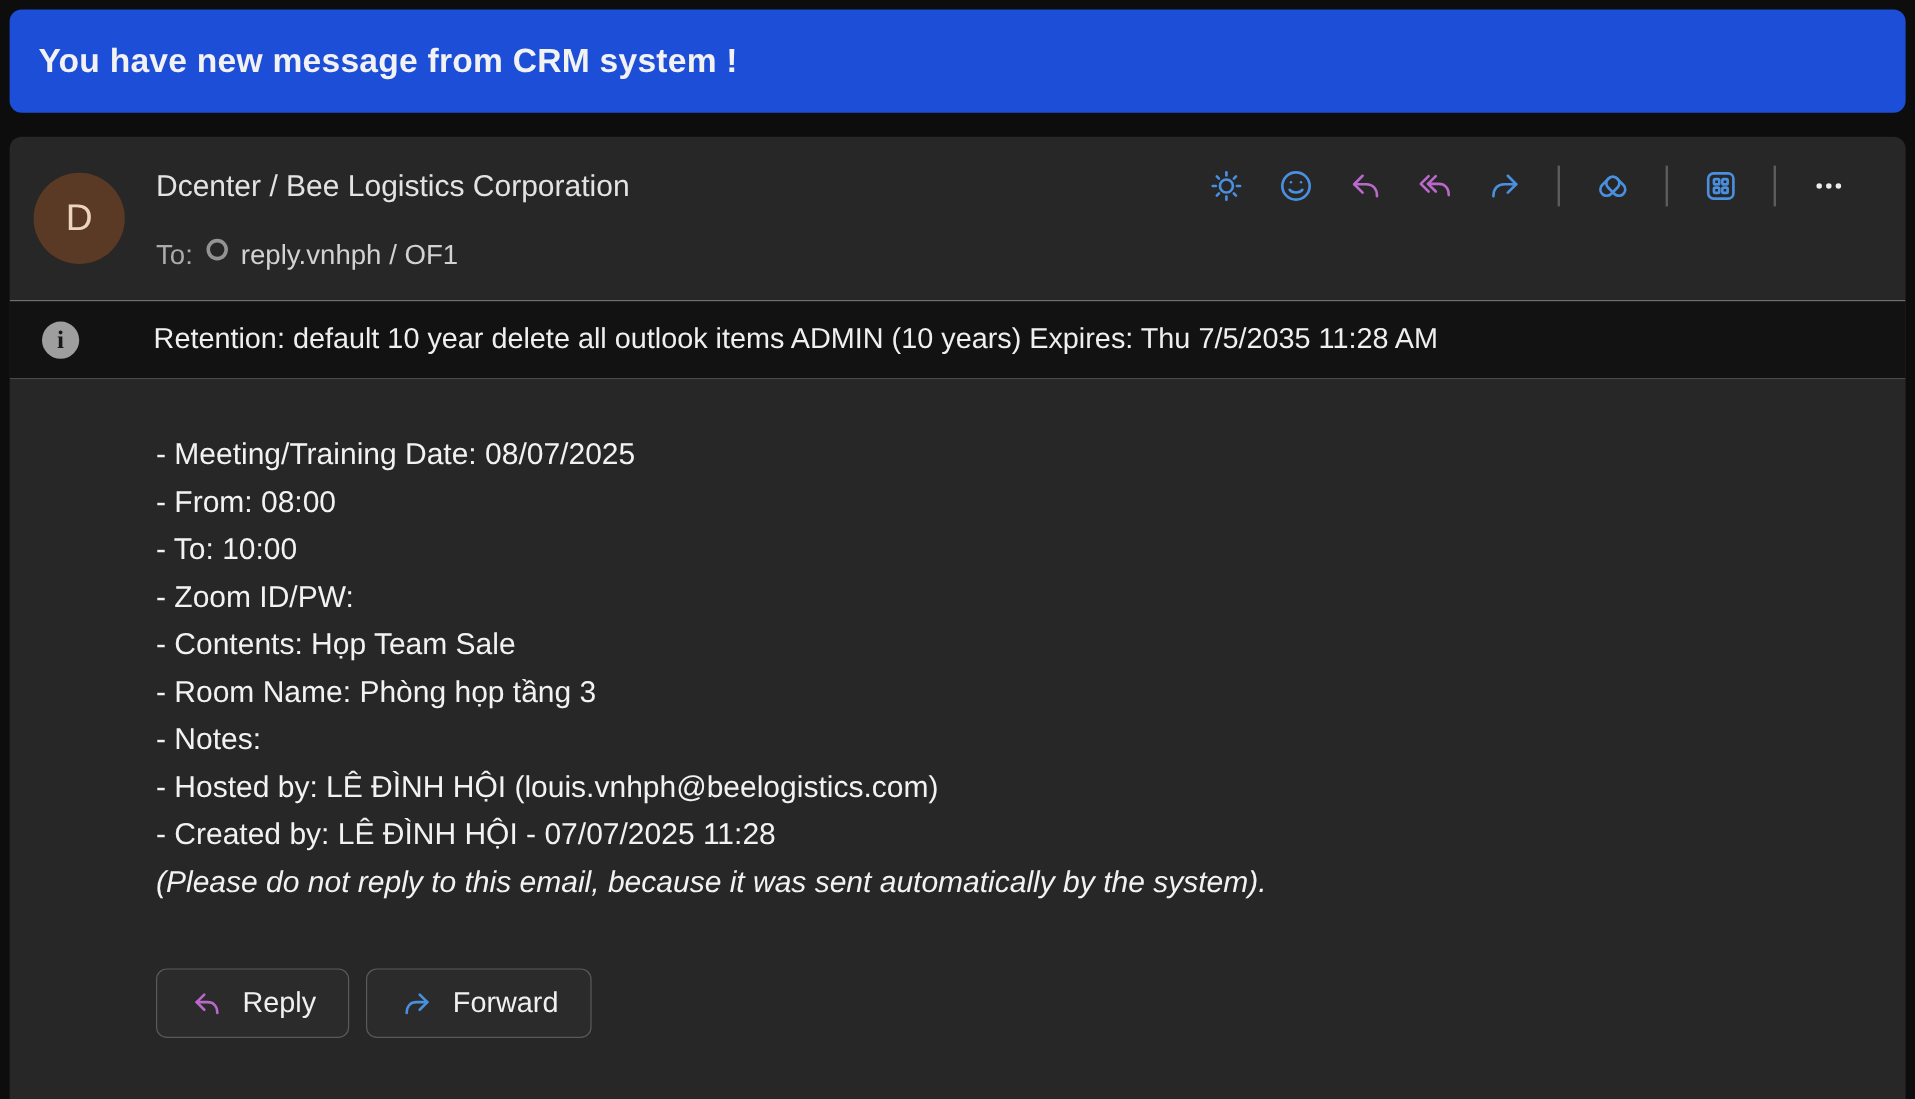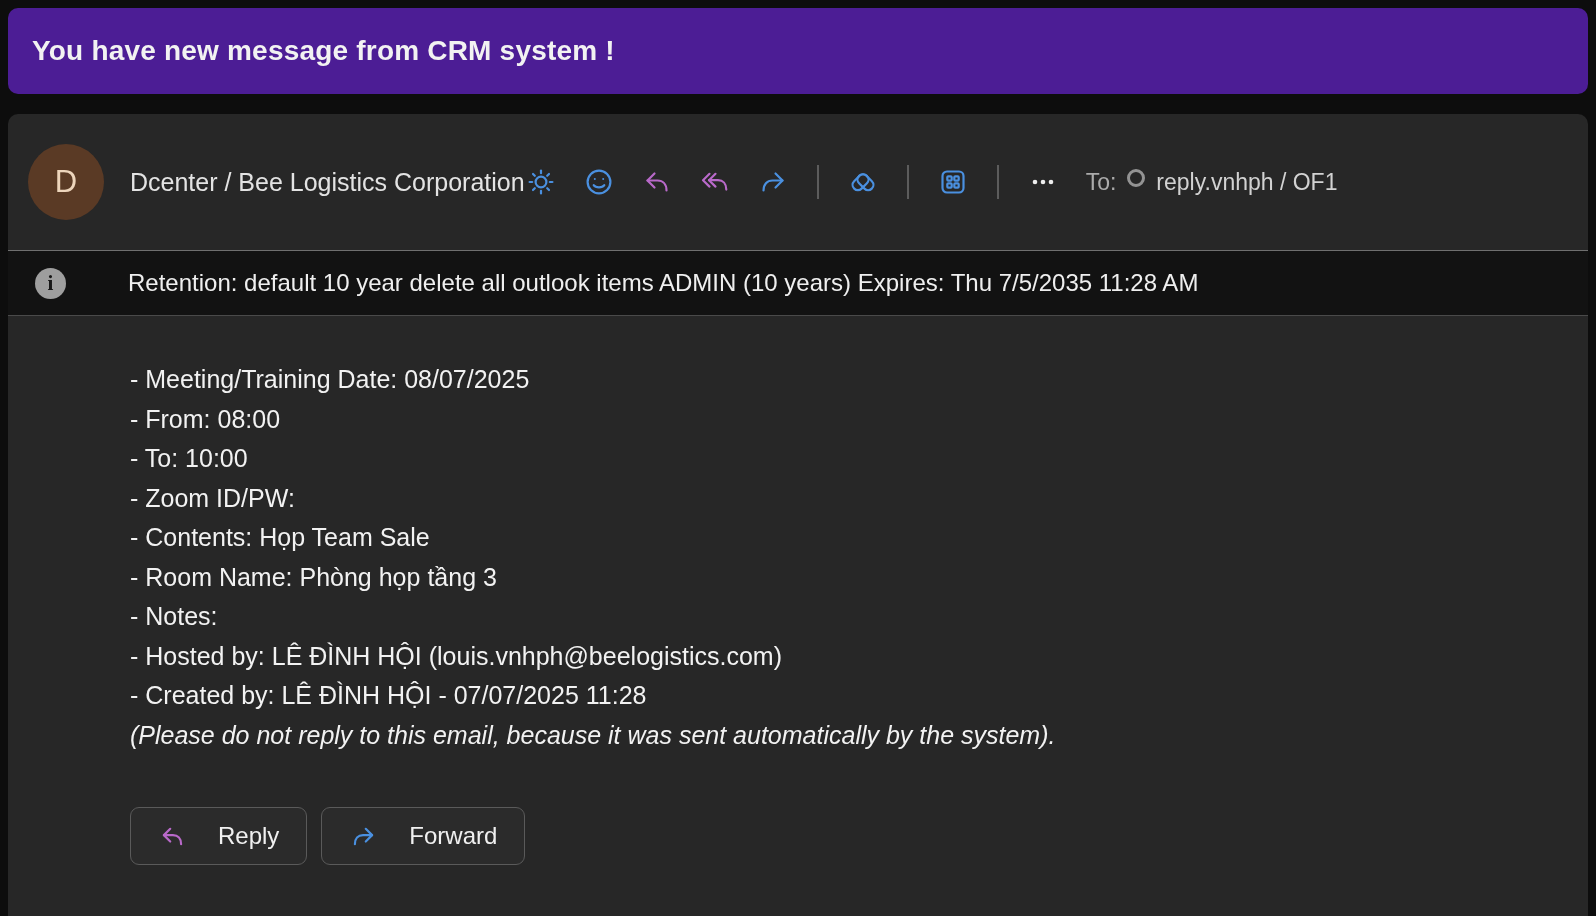--- a/index.html
+++ b/index.html
@@ -1,28 +1,28 @@
 <!DOCTYPE html>
 <html><head>
 <meta charset="utf-8">
 <style>
   * { margin:0; padding:0; box-sizing:border-box; }
   html,body { width:1596px; height:916px; background:#0d0d0d; overflow:hidden;
               font-family:"Liberation Sans","DejaVu Sans",sans-serif; }
   .subject-bar { position:absolute; left:8px; top:8px; right:8px; height:86px;
-                 background:#4c1d95; border-radius:10px; display:flex; align-items:center;
+                 background:#1d4ed8; border-radius:10px; display:flex; align-items:center;
                  padding:0 24px; }
   .subject-text { font-size:28px; font-weight:700; color:#f2f2f2; letter-spacing:.2px; }
   .card { position:absolute; left:8px; top:114px; right:8px; bottom:0;
           background:#272727; border-radius:10px 10px 0 0; overflow:hidden; }
   .header { height:136px; display:flex; align-items:center; padding:0 48px 0 20px; }
   .avatar { width:76px; height:76px; border-radius:50%; background:#5a3a25;
             color:#edd5bc; font-size:31px; display:flex; align-items:center;
             justify-content:center; margin-right:26px; flex:none; }
-  .header-main { flex:1; display:flex; flex-direction:row; gap:27px; min-width:0; }
+  .header-main { flex:1; display:flex; flex-direction:column; gap:27px; min-width:0; }
   .row { display:flex; align-items:center; justify-content:space-between; }
   .sender-name { font-size:25px; color:#e3e3e3; }
   .toolbar { display:flex; align-items:center; gap:26px; }
   .icon-btn { width:32px; height:32px; background:none; border:none; padding:0; cursor:pointer;
               display:flex; align-items:center; justify-content:center; }
   .tsep { width:2px; height:34px; background:#5c5c5c; margin:0 2px; }
   .to-line { display:flex; align-items:flex-start; gap:11px; font-size:23px; }
   .to-label { color:#ababab; }
   .presence-ring { width:18px; height:18px; border-radius:50%; border:3px solid #939393;
                    display:inline-block; }
@@ -33,21 +33,21 @@
                padding:0 27px; gap:22px; }
   .info-badge { width:31px; height:31px; border-radius:50%; background:#9e9e9e;
                 color:#171717; font-size:21px; font-weight:700; display:flex; flex:none;
                 align-items:center; justify-content:center;
                 font-family:"Liberation Serif","DejaVu Serif",serif; }
   .retention-text { font-size:24px; color:#efefef; white-space:nowrap;margin-left:40px; }
   .body-area { padding:44px 40px 0 122px; font-size:25px; line-height:39.5px; color:#f2f2f2; }
   .footnote { font-style:italic; }
   .actions { display:flex; gap:14px; margin-top:52px; }
   .action-btn { height:58px; border:1px solid #5a5a5a; border-radius:9px; background:#2b2b2b;
-                color:#f0f0f0; font-size:24px; display:flex; align-items:center; gap:31px;
+                color:#f0f0f0; font-size:24px; display:flex; align-items:center; gap:15px;
                 padding:0 27px; cursor:pointer;
                 font-family:"Liberation Sans","DejaVu Sans",sans-serif; }
   svg { display:block; }
 </style>
 </head>
 <body>
 
 <div class="subject-bar">
   <span class="subject-text">You have new message from CRM system !</span>
 </div>

